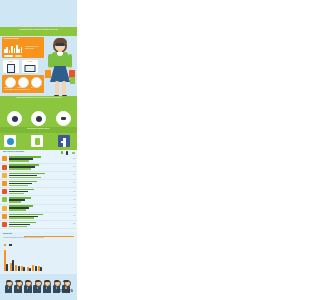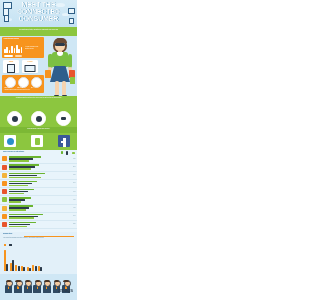--- a/index.html
+++ b/index.html
@@ -82,37 +82,20 @@
   .person .body{position:absolute;left:0.6px;top:4.6px;width:7.8px;height:8.4px;border-radius:1.2px 1.2px 0.6px 0.6px;background:#2f4a63;}
   .person .tie{position:absolute;left:3.9px;top:5.2px;width:1.2px;height:3.6px;background:#f7941e;}
 
   .logo{position:absolute;color:#2b3a4a;font-weight:bold;letter-spacing:-0.1px;}
 </style>
 </head>
 <body>
 
 <div class="page">
 
-  <div class="hdr">
-    <div class="cloudy abs" style="left:56px;top:3px;width:9px;height:4px;"></div>
-    <div class="cloudy abs" style="left:62px;top:13px;width:7px;height:3.2px;"></div>
-    <div class="cloudy abs" style="left:4px;top:18px;width:8px;height:3.4px;"></div>
-
-    <div class="devi" style="left:3px;top:2px;width:7px;height:5px;"></div>
-    <div class="devi" style="left:3px;top:8px;width:4px;height:5.5px;"></div>
-    <div class="devi" style="left:4px;top:15px;width:3px;height:4.5px;"></div>
-    <div class="devi" style="left:68px;top:8px;width:5px;height:4px;"></div>
-    <div class="devi" style="left:69px;top:18px;width:3px;height:4px;"></div>
-
-    <div class="title">
-      <div>MEET THE</div>
-      <div class="l2">CONNECTED</div>
-      <div class="l2">CONSUMER</div>
-    </div>
-  </div>
 
   <div class="sub">
     <div class="t nano">How smartphones, tablets, and laptops are changing the way people shop</div>
   </div>
 
   <div class="bodywrap">
 
     <div class="card-o" style="left:2px;top:1px;width:42px;height:21px;">
       <div class="ct nano">Connected devices owned</div>
       <div class="barstrip" style="left:2px;top:8px;height:8px;">

